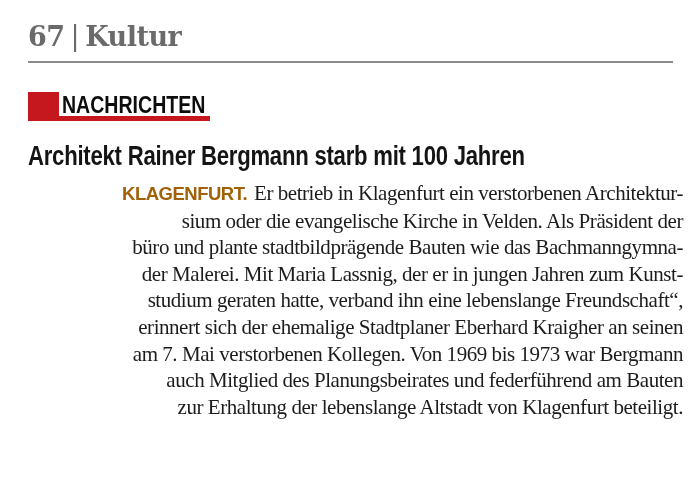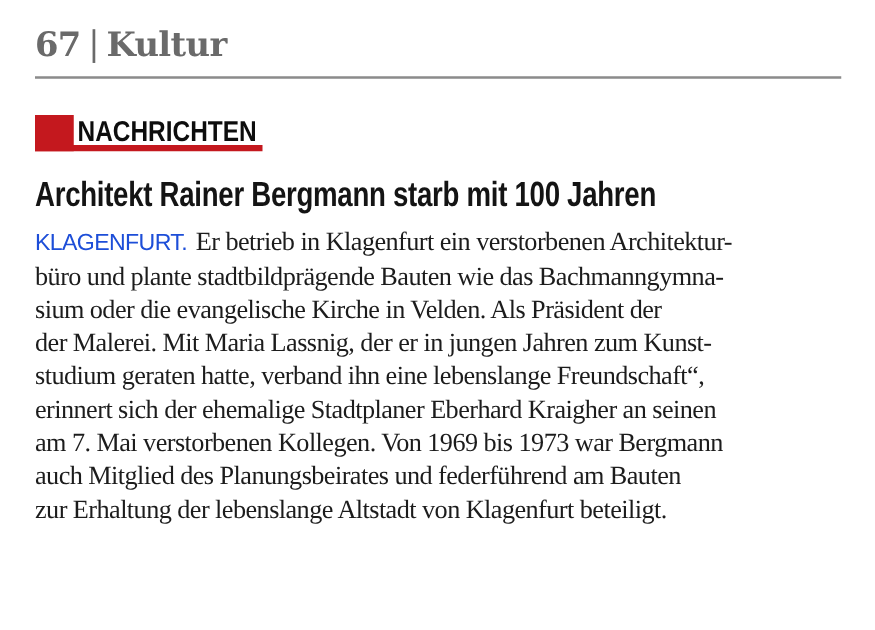--- a/index.html
+++ b/index.html
@@ -7,20 +7,21 @@
     padding: 0;
     background: #ffffff;
   }
   .page {
     position: relative;
     width: 700px;
     height: 504px;
     background: #ffffff;
     overflow: hidden;
     font-family: "Liberation Serif", serif;
+    text-align: right;
   }
   
   .masthead {
     position: absolute;
     left: 28px;
     top: 20px;
     font-family: "DejaVu Serif", serif;
     font-weight: bold;
     font-size: 27px;
     line-height: 34px;
@@ -104,24 +105,24 @@
     font-size: 21px;
     line-height: 26.6px;
     letter-spacing: -0.45px;
     color: #1c1c1c;
   }
   .line {
     white-space: nowrap;
   }
   .dateline {
     font-family: "Liberation Sans", sans-serif;
-    font-weight: normal;
+    font-weight: bold;
     font-size: 18.5px;
     letter-spacing: -0.5px;
-    color: #1d4ed8;
+    color: #a16207;
     margin-right: 7px;
   }
 </style>
 </head>
 <body>
 
 <div class="page">
 
   <header class="masthead">
     <span>67</span><span class="sep">|</span><span>Kultur</span>
@@ -132,22 +133,22 @@
   <div class="kicker">
     <div class="kicker-square"></div>
     <div class="kicker-underline"></div>
     <div class="kicker-label">NACHRICHTEN</div>
   </div>
 
   <h1 class="headline">Architekt Rainer Bergmann starb mit 100 Jahren</h1>
 
   <div class="body">
     <div class="line"><span class="dateline">KLAGENFURT.</span><span>Er betrieb in Klagenfurt ein verstorbenen Architektur-</span></div>
+    <div class="line">sium oder die evangelische Kirche in Velden. Als Präsident der</div>
     <div class="line">büro und plante stadtbildprägende Bauten wie das Bachmanngymna-</div>
-    <div class="line">sium oder die evangelische Kirche in Velden. Als Präsident der</div>
     <div class="line">der Malerei. Mit Maria Lassnig, der er in jungen Jahren zum Kunst-</div>
     <div class="line">studium geraten hatte, verband ihn eine lebenslange Freundschaft“,</div>
     <div class="line">erinnert sich der ehemalige Stadtplaner Eberhard Kraigher an seinen</div>
     <div class="line">am 7. Mai verstorbenen Kollegen. Von 1969 bis 1973 war Bergmann</div>
     <div class="line">auch Mitglied des Planungsbeirates und federführend am Bauten</div>
     <div class="line">zur Erhaltung der lebenslange Altstadt von Klagenfurt beteiligt.</div>
   </div>
 
 </div>
 

